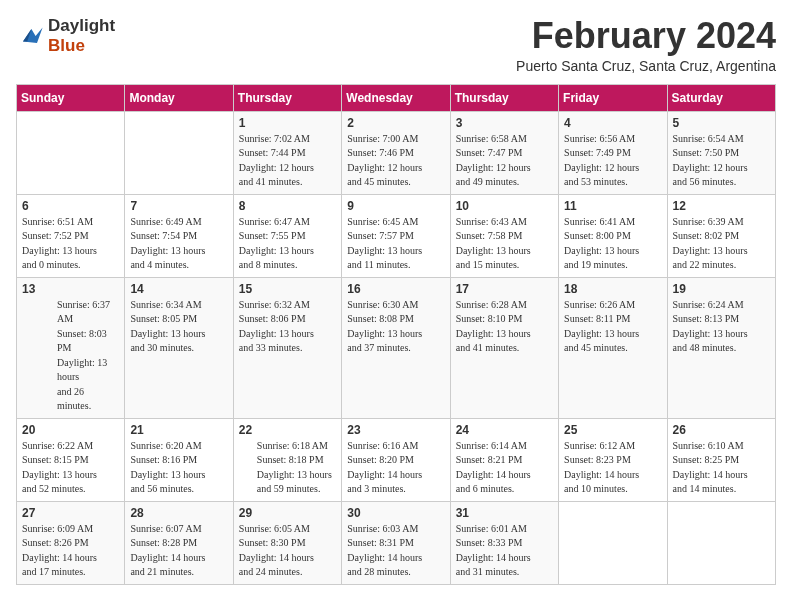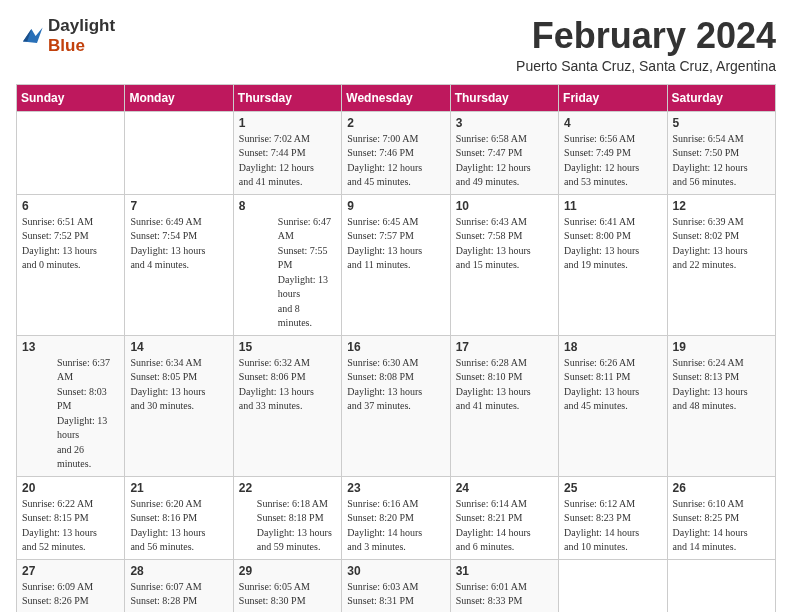--- a/index.html
+++ b/index.html
@@ -163,21 +163,21 @@
         </td>
         <td>
           <div class="day-num">7</div>
           <div class="day-info" style="white-space: pre-line;">Sunrise: 6:49 AM
 Sunset: 7:54 PM
 Daylight: 13 hours
 and 4 minutes.</div>
         </td>
         <td>
           <div class="day-num">8</div>
-          <div class="day-info" style="white-space: pre-line; margin-left: 39px;">Sunrise: 6:47 AM
+          <div class="day-info" style="white-space: pre-line;">Sunrise: 6:47 AM
 Sunset: 7:55 PM
 Daylight: 13 hours
 and 8 minutes.</div>
         </td>
         <td>
           <div class="day-num">9</div>
           <div class="day-info" style="white-space: pre-line;">Sunrise: 6:45 AM
 Sunset: 7:57 PM
 Daylight: 13 hours
 and 11 minutes.</div>

